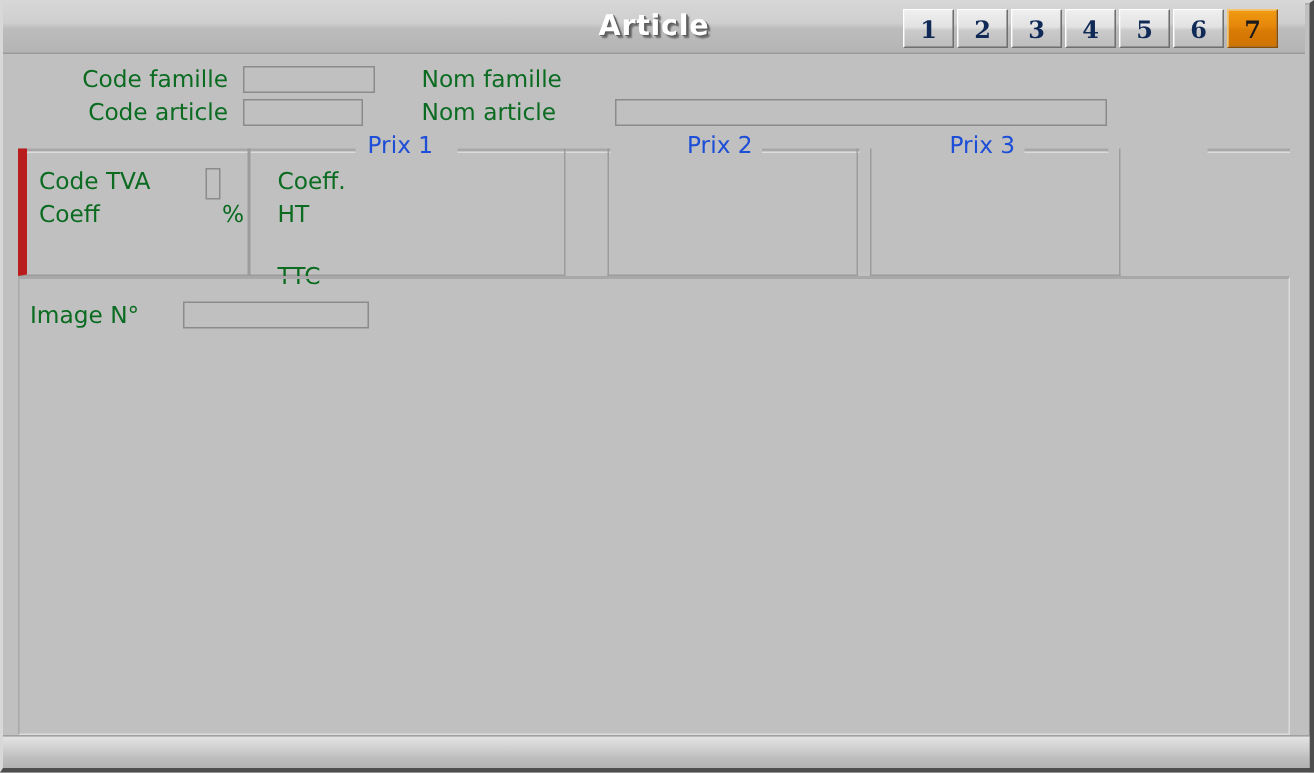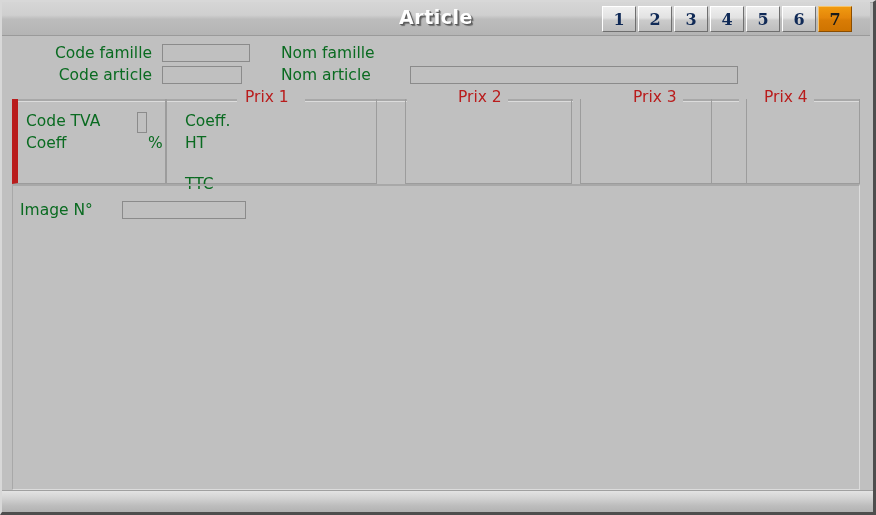--- a/index.html
+++ b/index.html
@@ -138,21 +138,21 @@
     content: "";
     position: absolute;
     top: 0;
     height: 0;
     border-top: 2px solid #a8a8a8;
     border-bottom: 1px solid #dcdcdc;
   }
   .grp-legend {
     position: absolute;
     top: -11px;
-    color: #b91c1c;
+    color: #1d4ed8;
     font-size: 15.5px;
     line-height: 18px;
     background: #c0c0c0;
     padding: 0 6px;
     white-space: nowrap;
   }
 
   
   .rail {
     position: absolute;
@@ -244,23 +244,20 @@
     </div>
 
     <div class="groupbox" style="left:375px; top:63px; width:167px; height:85px;margin-left:28px;">
       <div class="grp-legend" style="left:46px;">Prix 2</div>
     </div>
 
     <div class="groupbox" style="left:542px; top:63px; width:167px; height:85px;margin-left:36px;">
       <div class="grp-legend" style="left:46px;">Prix 3</div>
     </div>
 
-    <div class="groupbox" style="left:709px; top:63px; width:149px; height:85px;">
-      <div class="grp-legend" style="left:46px;">Prix 4</div>
-    </div>
 
     <div class="lower-panel">
       <div class="lbl" style="left:7px; top:15px;">Image N°</div>
       <div class="field" style="left:109px; top:15px; width:124px;"></div>
     </div>
 
   </div>
 
   <div class="statusbar">
     <span></span>

